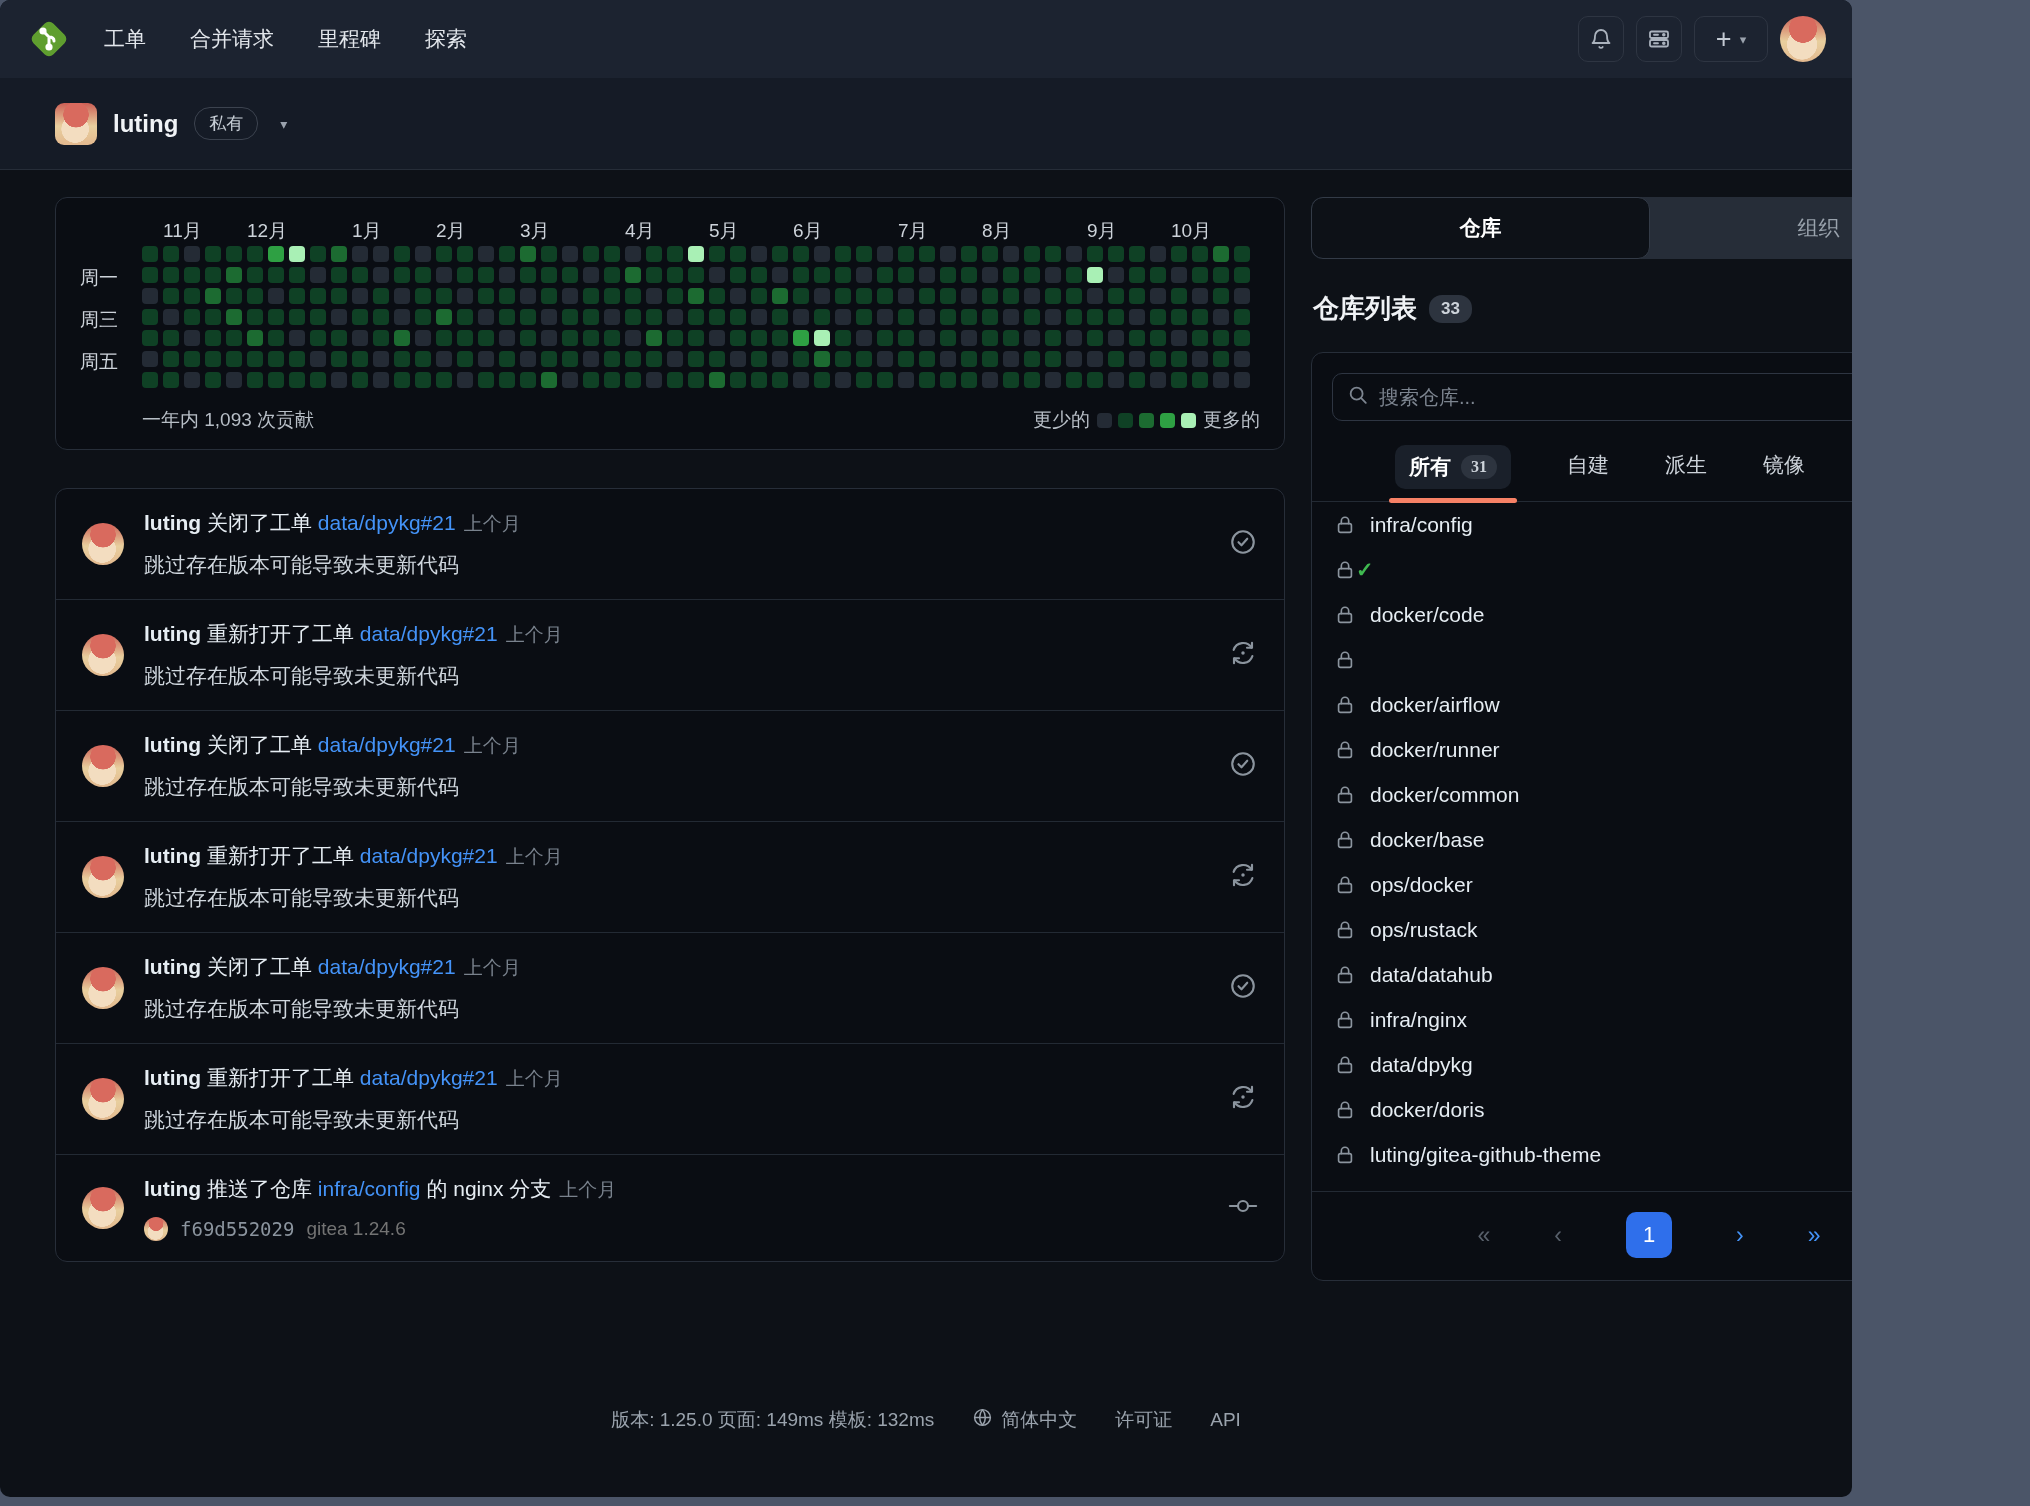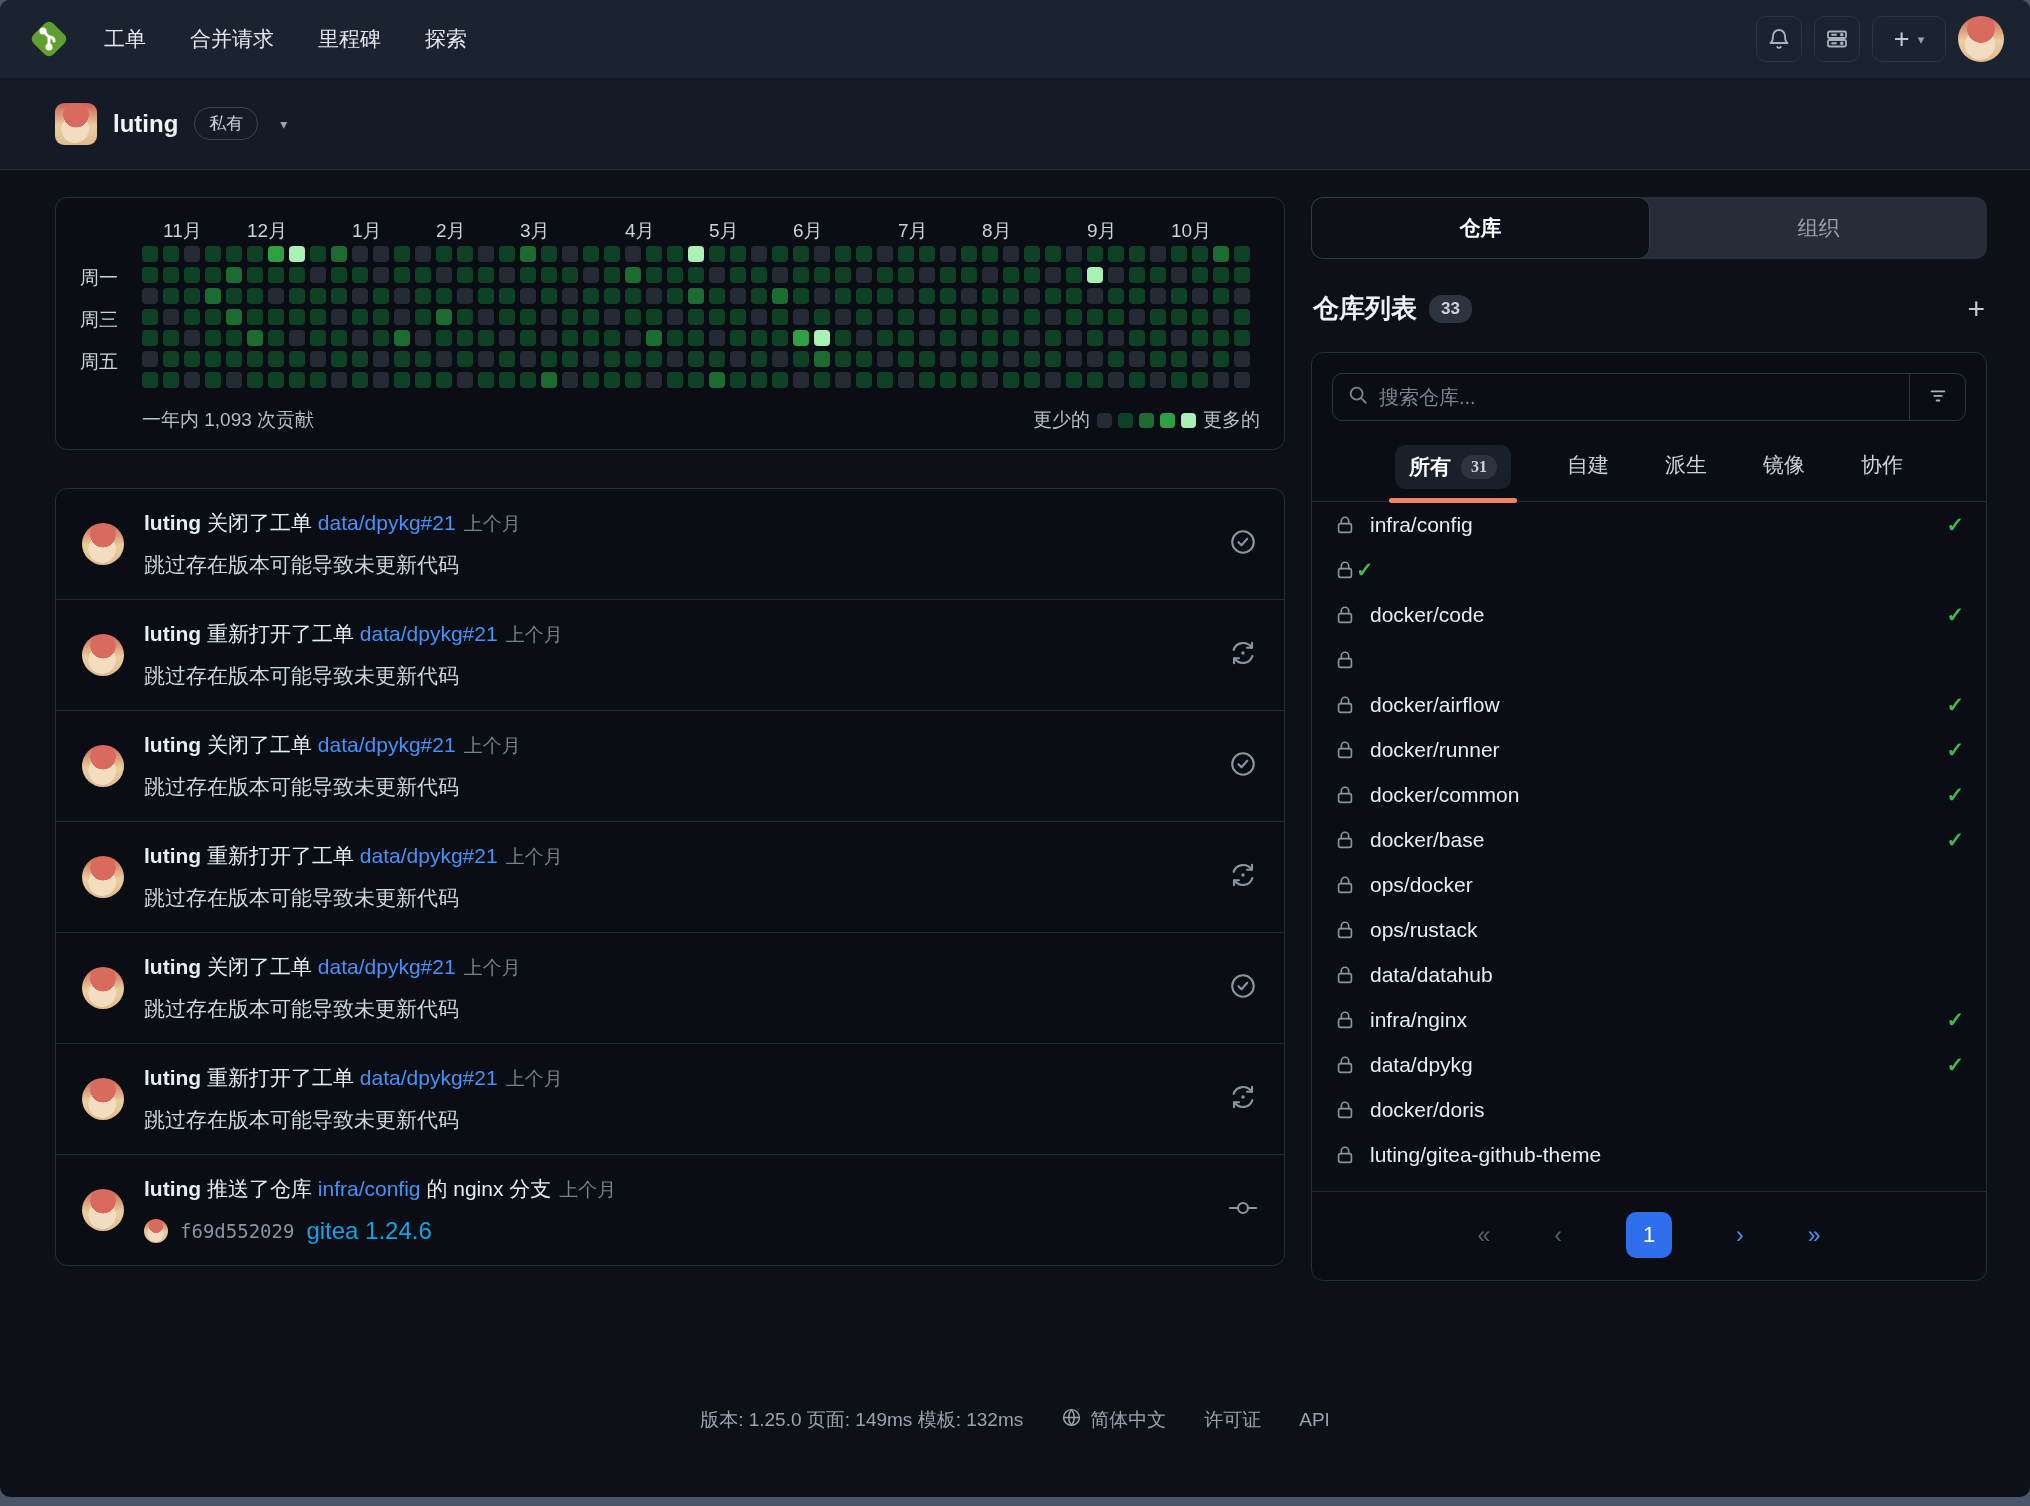--- a/index.html
+++ b/index.html
@@ -4,21 +4,21 @@
 <style>
   * { box-sizing: border-box; margin: 0; padding: 0; }
   html,body { width: 2030px; height: 1506px; }
   body {
     background: #4b5568;
     font-family: "Liberation Sans", sans-serif;
     color: #e6edf3;
     overflow: hidden;
   }
   .window {
-    width: 2030px; height: 1497px;
+    width: 1852px; height: 1497px;
     background: #0d1117;
     border-radius: 10px;
     overflow: hidden;
     position: relative;
   }
   
   .navbar {
     height: 78px; background: #1c2330;
     display: flex; align-items: center;
     padding: 0 26px; gap: 10px;
@@ -95,21 +95,21 @@
   .avatar.feed { width: 42px; height: 42px; }
   .feed-main { flex: 1; margin-left: 20px; }
   .feed-line1 { font-size: 21px; color: #e6edf3; }
   .feed-user { color: #e6edf3; font-weight: bold; text-decoration: none; cursor: pointer; }
   .feed-link { color: #4493f8; cursor: pointer; }
   .feed-time { color: #79828d; font-size: 19px; margin-left: 8px; }
   .feed-body { margin-top: 14px; font-size: 21px; color: #cfd6dd; }
   .feed-commit { margin-top: 14px; display: flex; align-items: center; gap: 12px; }
   .avatar.commit { width: 24px; height: 24px; }
   .commit-sha { font-family: "DejaVu Sans Mono", monospace; font-size: 19px; color: #8b949e; cursor: pointer; }
-  .commit-msg { font-size: 24px; color: #0ea5e9; }
+  .commit-msg { font-size: 19px; color: #737373; }
   .feed-icon { color: #8b949e; flex: none; margin-left: 16px; }
   
   .tab-switch {
     display: flex; height: 62px; background: #262d38; border-radius: 12px;
     overflow: hidden; cursor: pointer;
   }
   .tab-switch .seg {
     flex: 1; display: flex; align-items: center; justify-content: center;
     font-size: 21px; color: #9aa3ad;
   }

